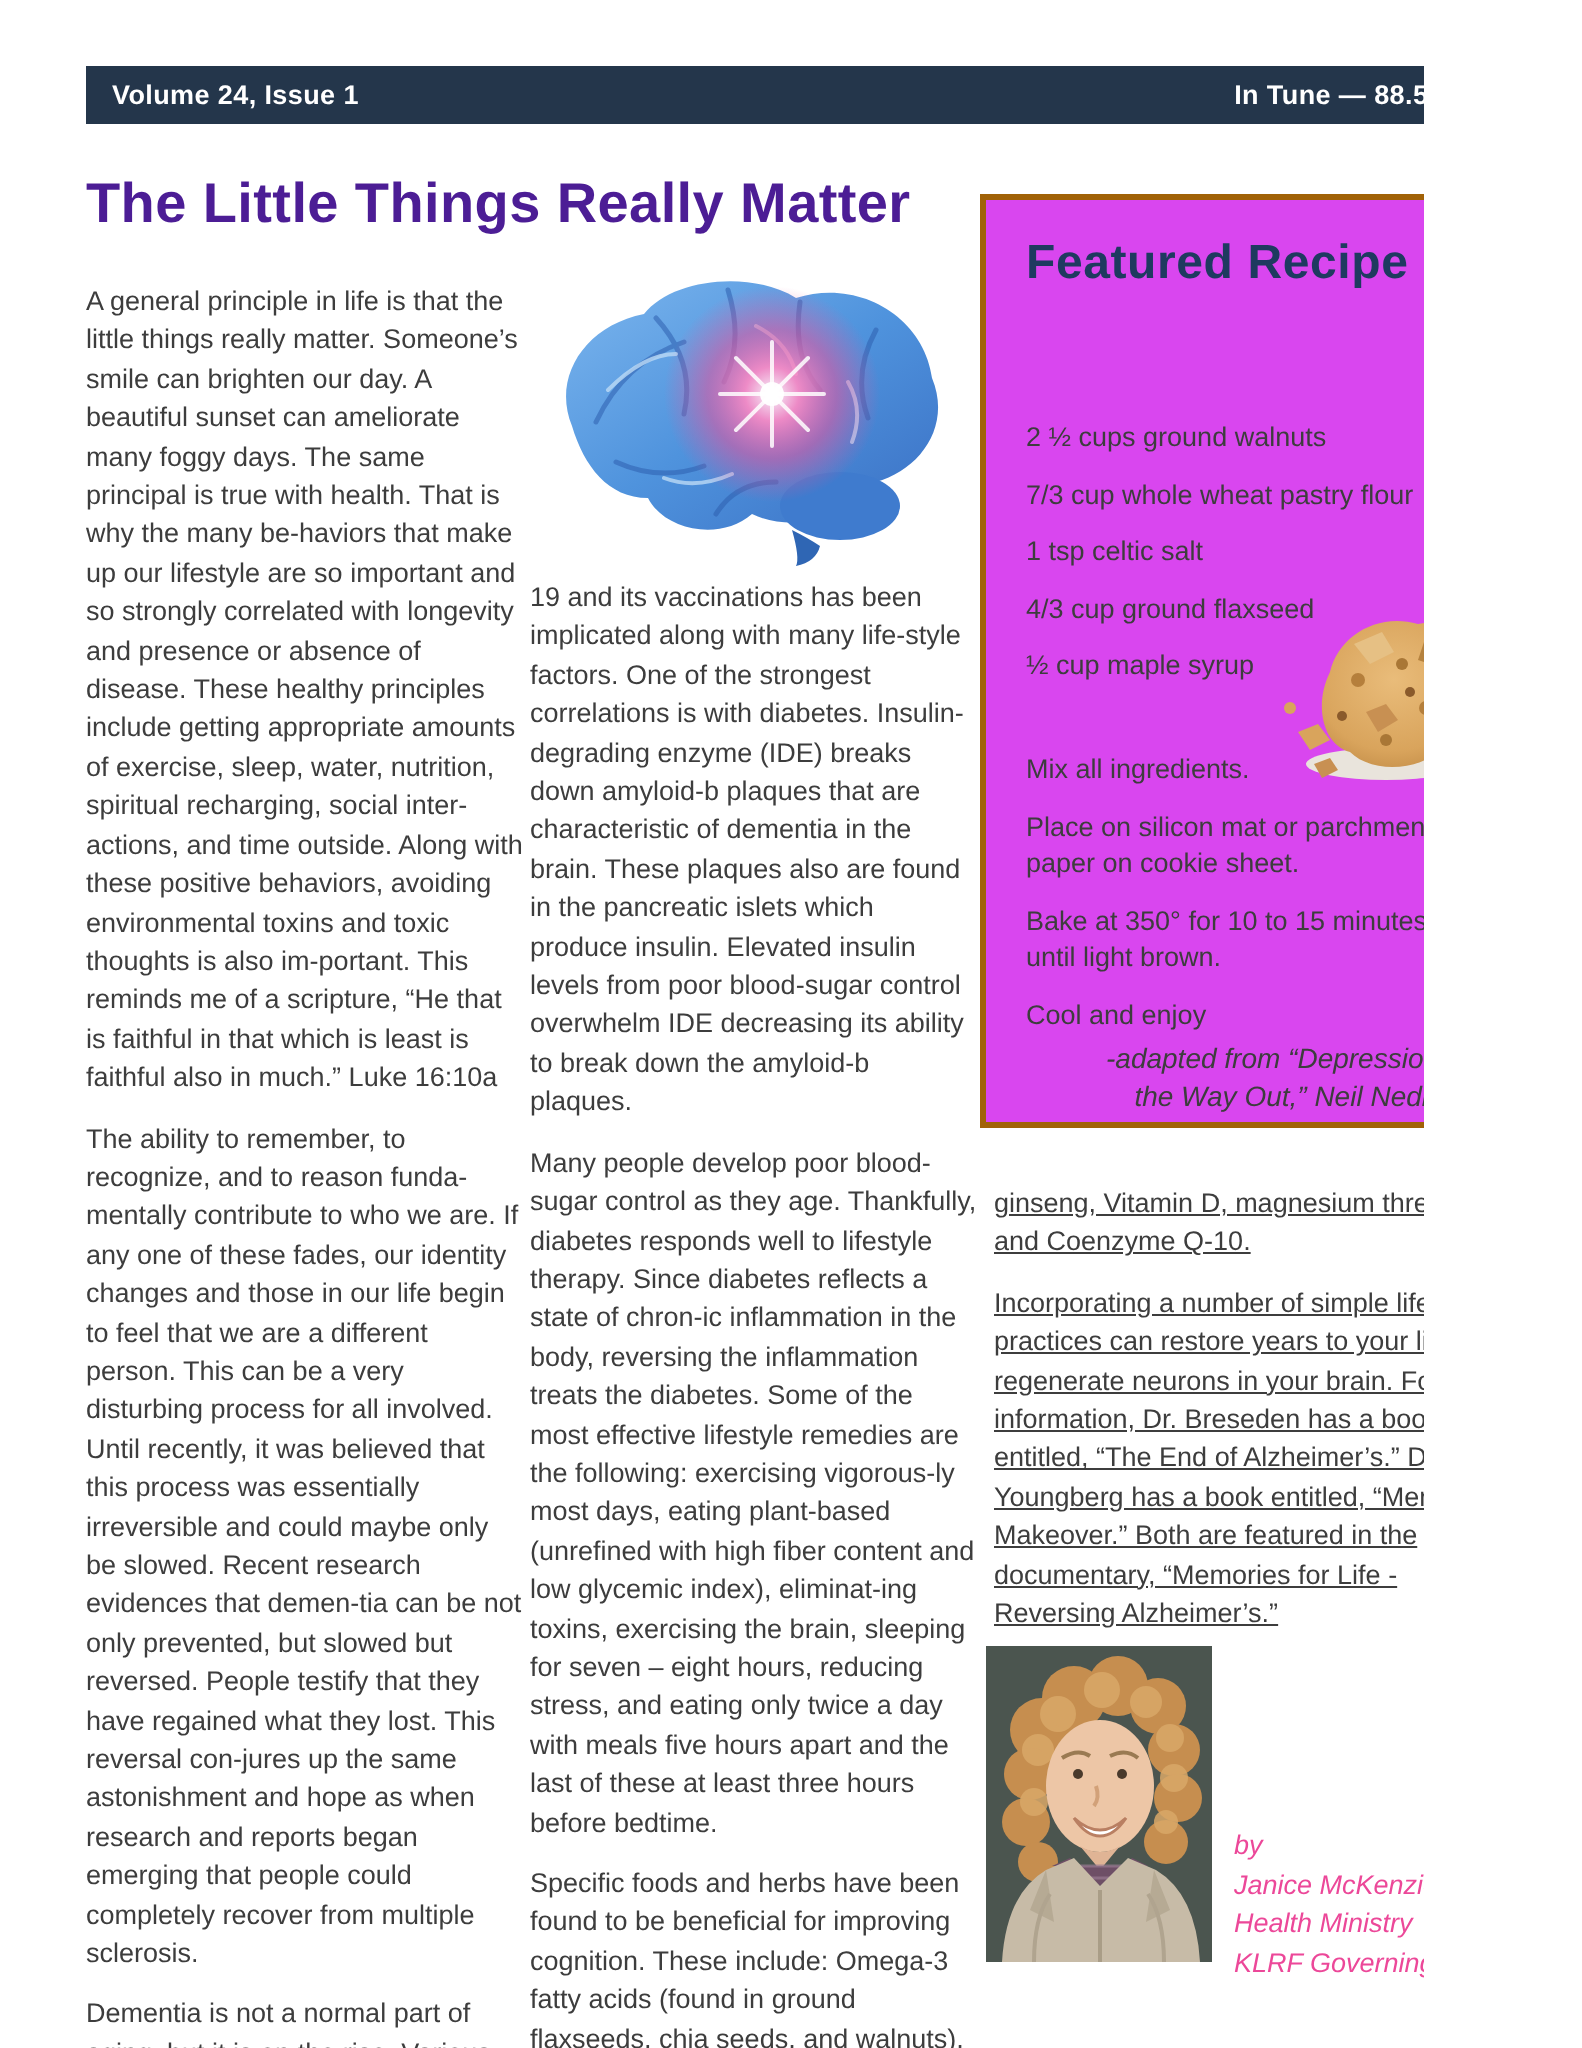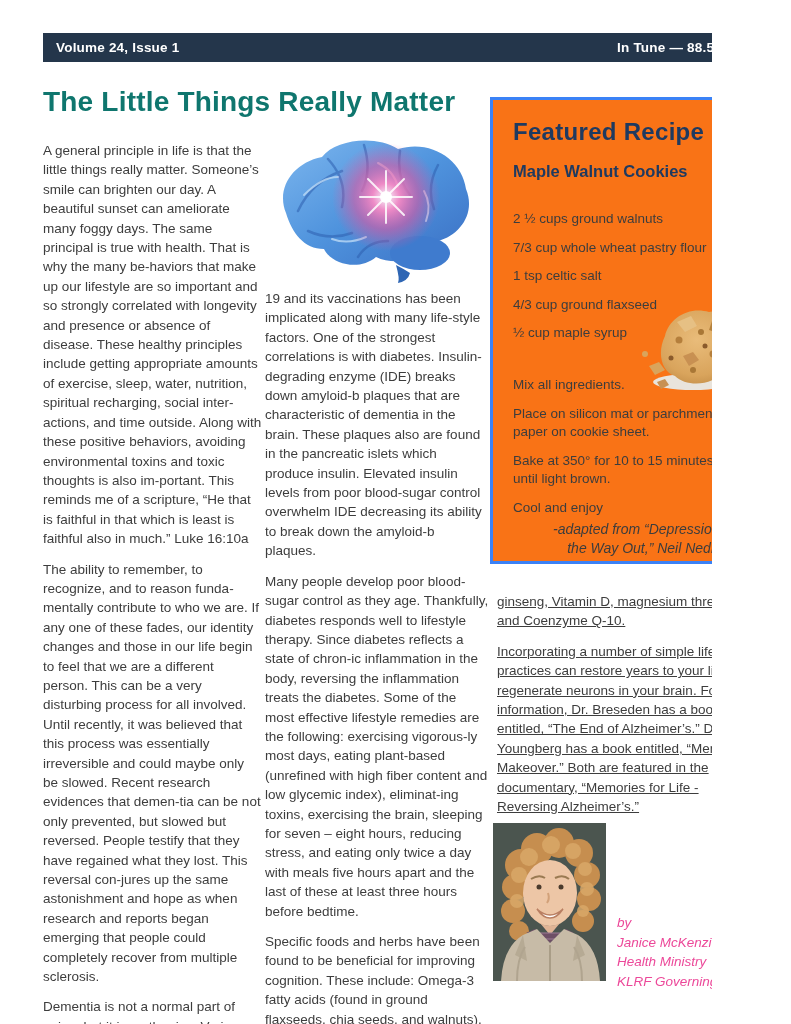--- a/index.html
+++ b/index.html
@@ -10,34 +10,34 @@
   
   .masthead{
     position:absolute;left:43px;top:33px;width:708px;height:29px;
     background:#24364b;color:#ffffff;display:flex;align-items:center;
     justify-content:space-between;padding:0 13px;box-sizing:border-box;
     font-size:13.5px;font-weight:bold;letter-spacing:.2px;
   }
   
   .main-title{
     position:absolute;left:43px;top:86px;width:440px;
-    font-size:28px;font-weight:bold;color:#0f766e;letter-spacing:.2px;
+    font-size:28px;font-weight:bold;color:#4c1d95;letter-spacing:.2px;
   }
   
   .col{position:absolute;font-size:13.5px;line-height:19.4px;text-align:left;}
   .col p{margin:0 0 11px 0;}
   .col1{left:43px;top:141px;width:219px;}
   .col2{left:265px;top:289px;width:224px;}
   .col3{left:497px;top:592px;width:262px;text-decoration:underline;}
   
   .brain-fig{position:absolute;left:268px;top:131px;width:218px;height:154px;}
   
   .recipe-box{
     position:absolute;left:490px;top:97px;width:266px;height:467px;
-    border:3px solid #3b82f6;box-sizing:border-box;background:#f97316;
+    border:3px solid #a16207;box-sizing:border-box;background:#d946ef;
   }
   .recipe-heading{
     position:absolute;left:20px;top:18px;
     font-size:24px;font-weight:bold;color:#1f3a60;letter-spacing:.3px;
   }
   .recipe-subheading{
     position:absolute;left:20px;top:62px;
     font-size:16.5px;font-weight:bold;color:#1f3a60;
   }
   .ingredients{position:absolute;left:20px;top:110px;width:230px;font-size:13.5px;}
@@ -101,21 +101,20 @@
   </div>
 
   <div class="col col2">
     <p>19 and its vaccinations has been implicated along with many life-style factors. One of the strongest correlations is with diabetes. Insulin-degrading enzyme (IDE) breaks down amyloid-b plaques that are characteristic of dementia in the brain. These plaques also are found in the pancreatic islets which produce insulin. Elevated insulin levels from poor blood-sugar control overwhelm IDE decreasing its ability to break down the amyloid-b plaques.</p>
     <p>Many people develop poor blood-sugar control as they age. Thankfully, diabetes responds well to lifestyle therapy. Since diabetes reflects a state of chron-ic inflammation in the body, reversing the inflammation treats the diabetes. Some of the most effective lifestyle remedies are the following: exercising vigorous-ly most days, eating plant-based (unrefined with high fiber content and low glycemic index), eliminat-ing toxins, exercising the brain, sleeping for seven – eight hours, reducing stress, and eating only twice a day with meals five hours apart and the last of these at least three hours before bedtime.</p>
     <p>Specific foods and herbs have been found to be beneficial for improving cognition. These include: Omega-3 fatty acids (found in ground flaxseeds, chia seeds, and walnuts), turmeric, bacopa, ginko, sage, lemon balm,</p>
   </div>
 
   <div class="recipe-box">
     <div class="recipe-heading">Featured Recipe</div>
-    <div class="recipe-subheading">Maple Walnut Cookies</div>
     <div class="ingredients">
       <div>2 ½ cups ground walnuts</div>
       <div>7/3 cup whole wheat pastry flour</div>
       <div>1 tsp celtic salt</div>
       <div>4/3 cup ground flaxseed</div>
       <div>½ cup maple syrup</div>
     </div>
     <div class="cookie-fig">
       <svg width="112" height="104" viewBox="0 0 112 104">
         <defs>

